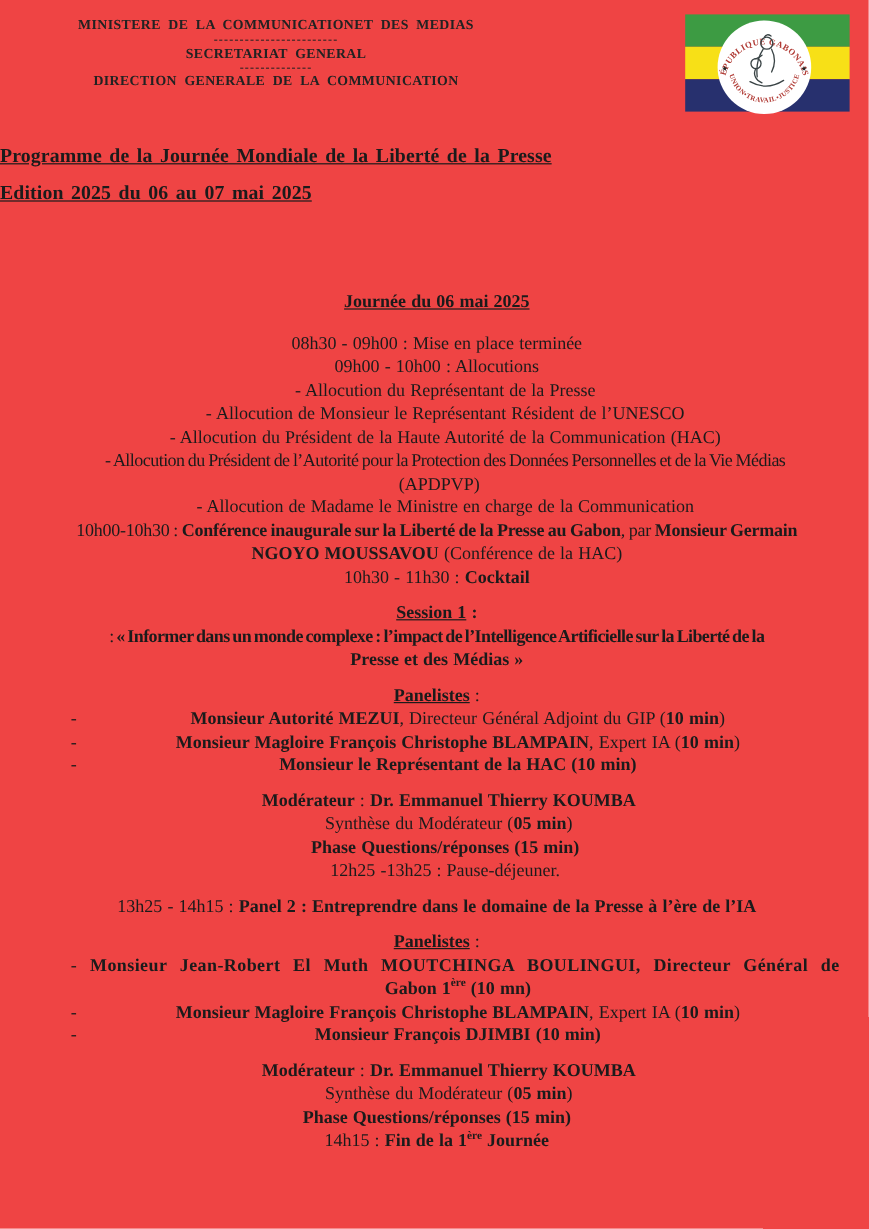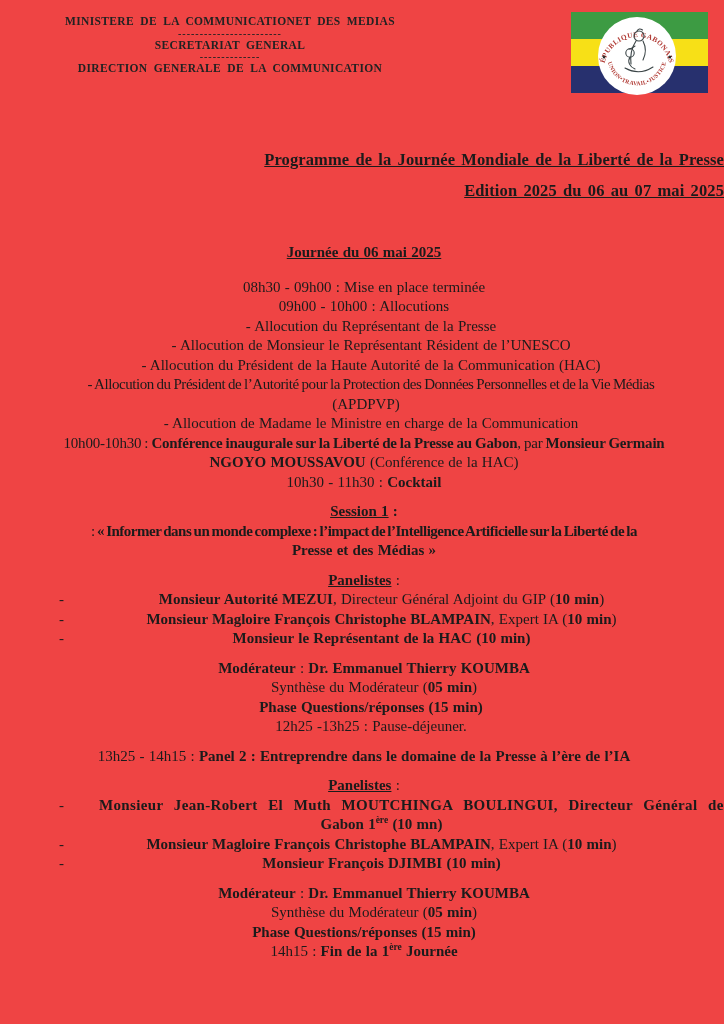--- a/index.html
+++ b/index.html
@@ -8,36 +8,36 @@
 
   
   .org-block{position:absolute;left:60px;top:15px;width:340px;text-align:center;
              font-weight:700;font-size:11.5px;line-height:13.5px;letter-spacing:.35px;
              word-spacing:3px;color:#222;}
   .org-sep{font-size:10px;line-height:10px;letter-spacing:1px;word-spacing:0;}
   .emblem{position:absolute;left:571px;top:12px;width:137px;height:90px;}
   .emblem svg{display:block;overflow:visible;}
 
   
-  .titles{position:absolute;left:0;right:0;top:150px;text-align:right;}
+  .titles{position:absolute;left:0;right:0;top:120px;text-align:left;}
   .title-line{margin:0 0 11px;font-size:16.5px;font-weight:700;text-decoration:underline;
               letter-spacing:.1px;word-spacing:2px;}
 
   
   .main{position:absolute;left:40px;top:243px;width:648px;font-size:15px;line-height:19.5px;
         text-align:center;word-spacing:.5px;}
   .main p{margin:0;}
   .b{font-weight:700;}
   .u{text-decoration:underline;}
   .gap-day{height:15px;} .gap{height:10px;}
   .nw{white-space:nowrap;}
   .sq1{letter-spacing:-.45px;word-spacing:-.5px;}   
   .sq2{letter-spacing:-.5px;word-spacing:-1px;}     
   .sq3{letter-spacing:-.2px;word-spacing:-.5px;}    
-  .str{word-spacing:6.5px;letter-spacing:.35px;margin-left:24px;}    
+  .str{word-spacing:6.5px;letter-spacing:.35px;}    
   .ind-a{padding-left:4px;text-indent:10px;}        
   .apd{padding-left:4px;}                           
   .pan{position:relative;padding-left:35px;}        
   .pan .dash{position:absolute;left:19px;top:0;font-weight:400;}
   .pan .cont{display:block;}
   .mod-line{padding-left:20px;}
   .mid-line{padding-left:14px;}
   sup.ord{font-size:9.5px;vertical-align:super;line-height:0;font-weight:700;}
 </style>
 </head>

